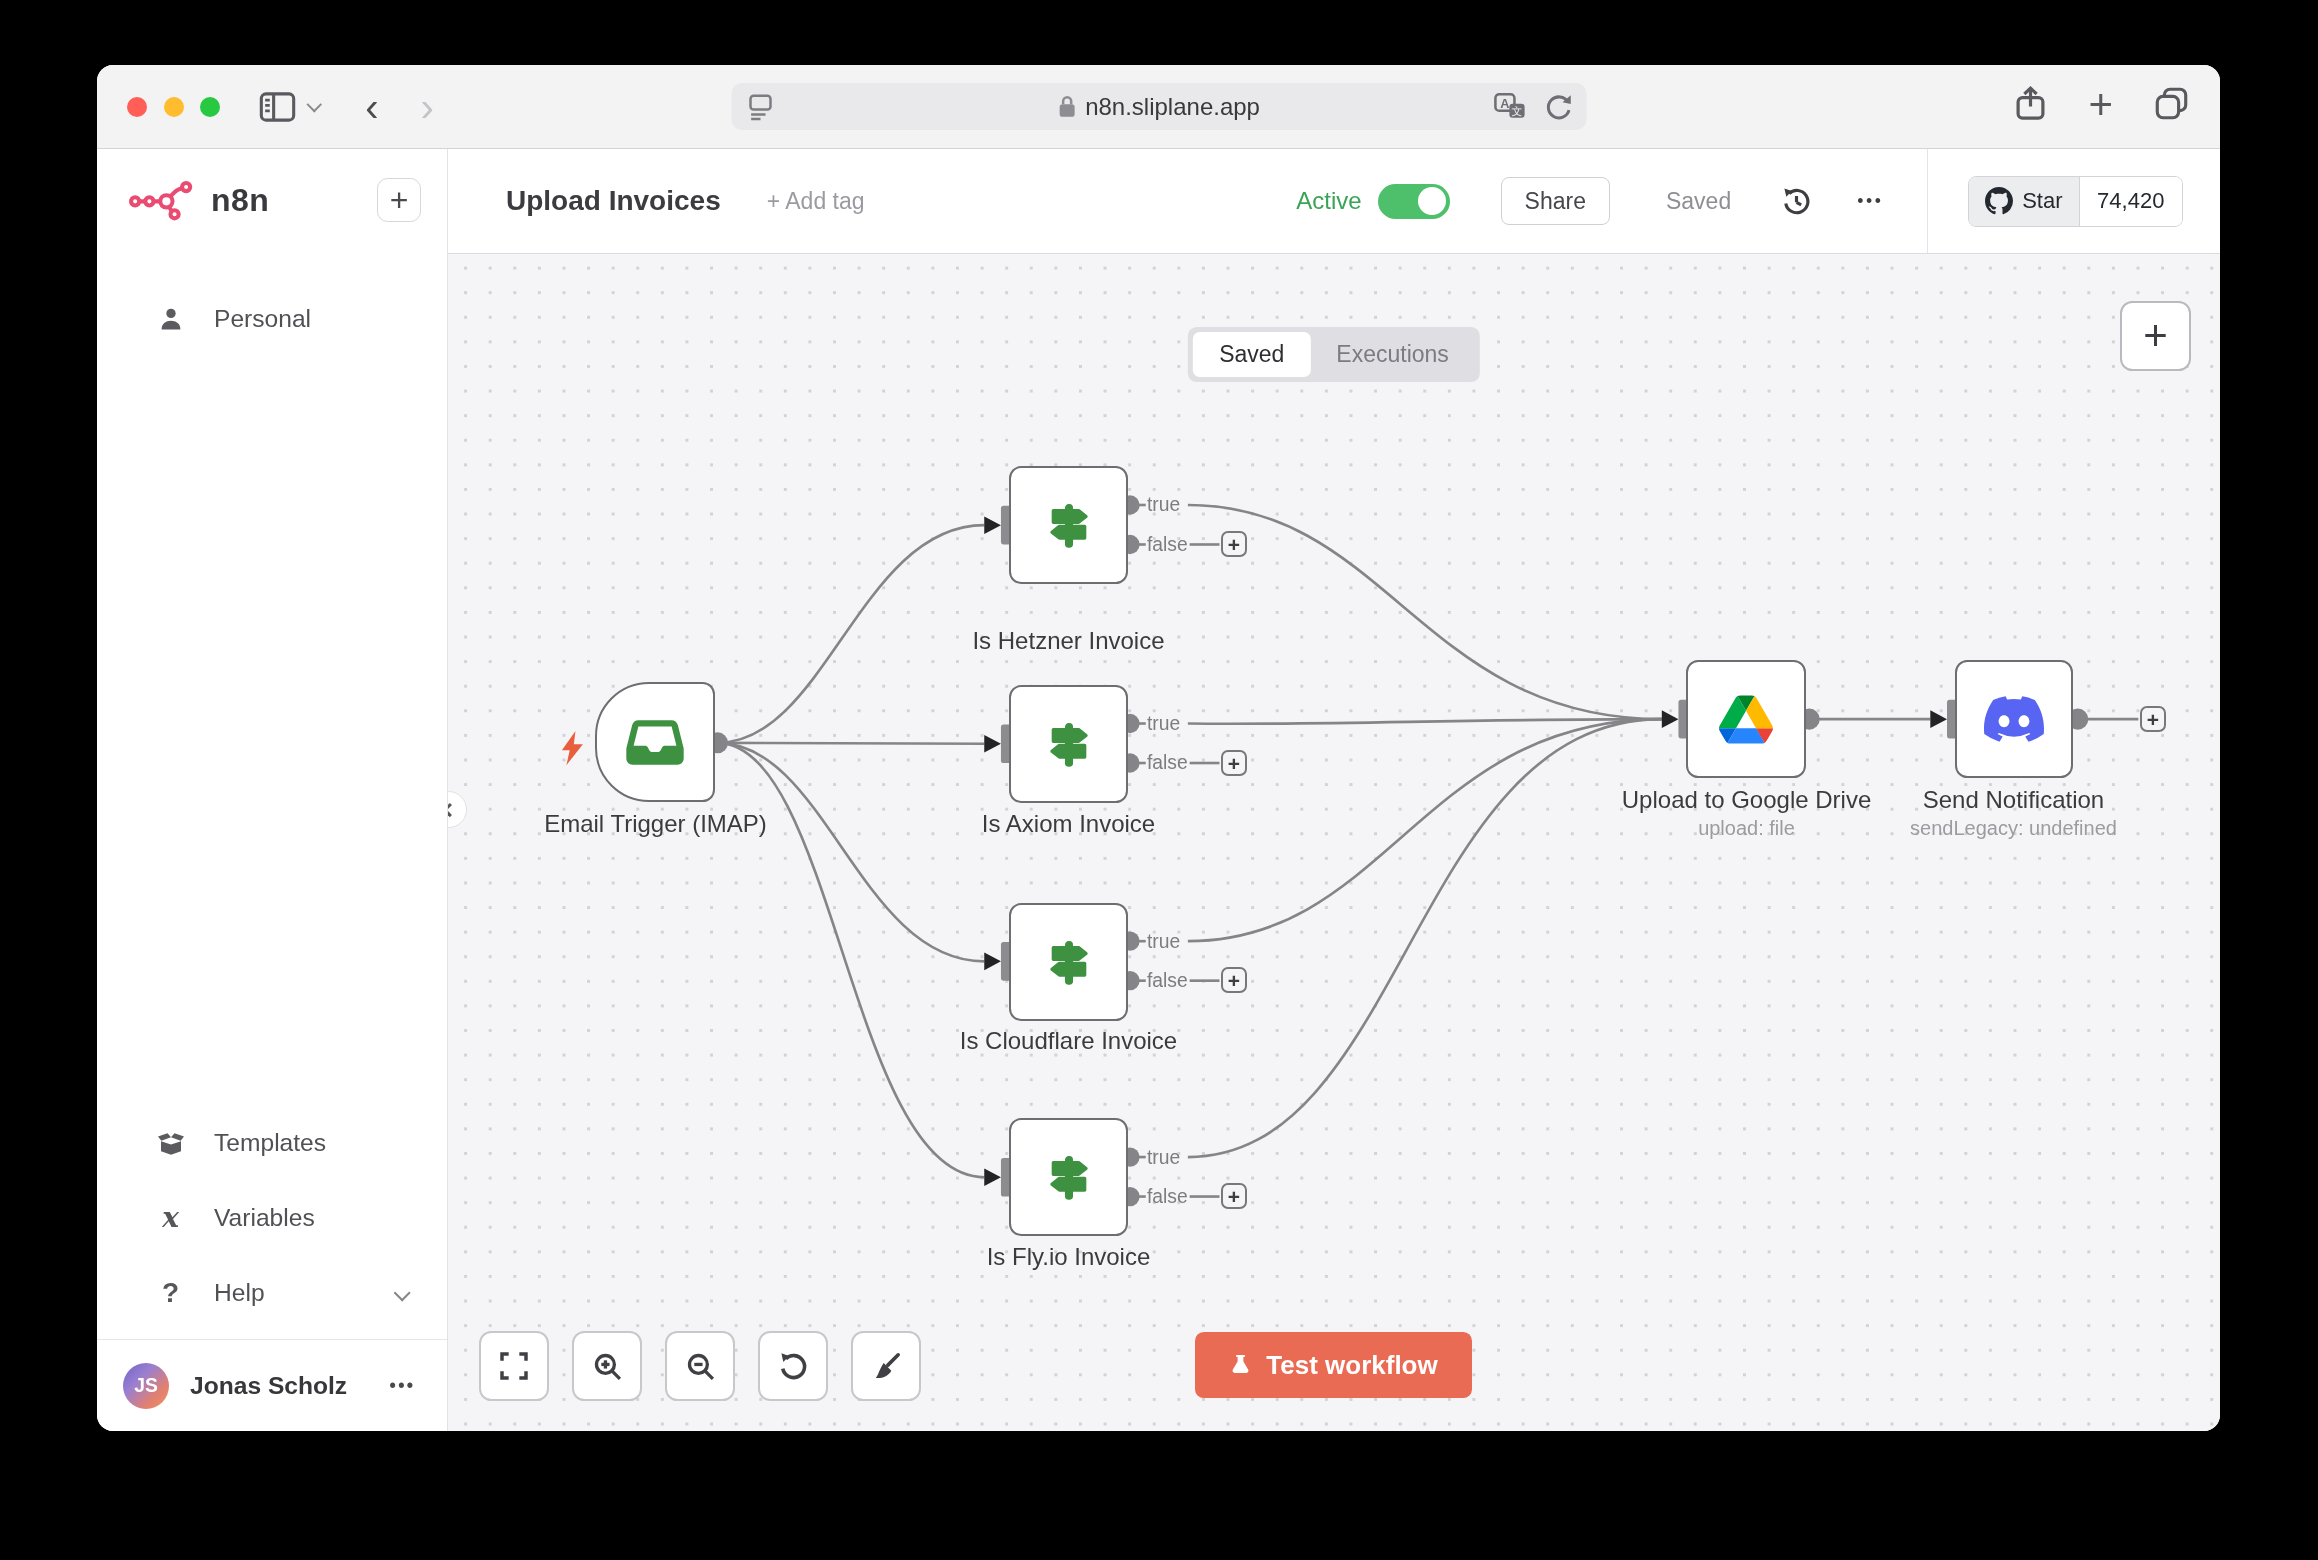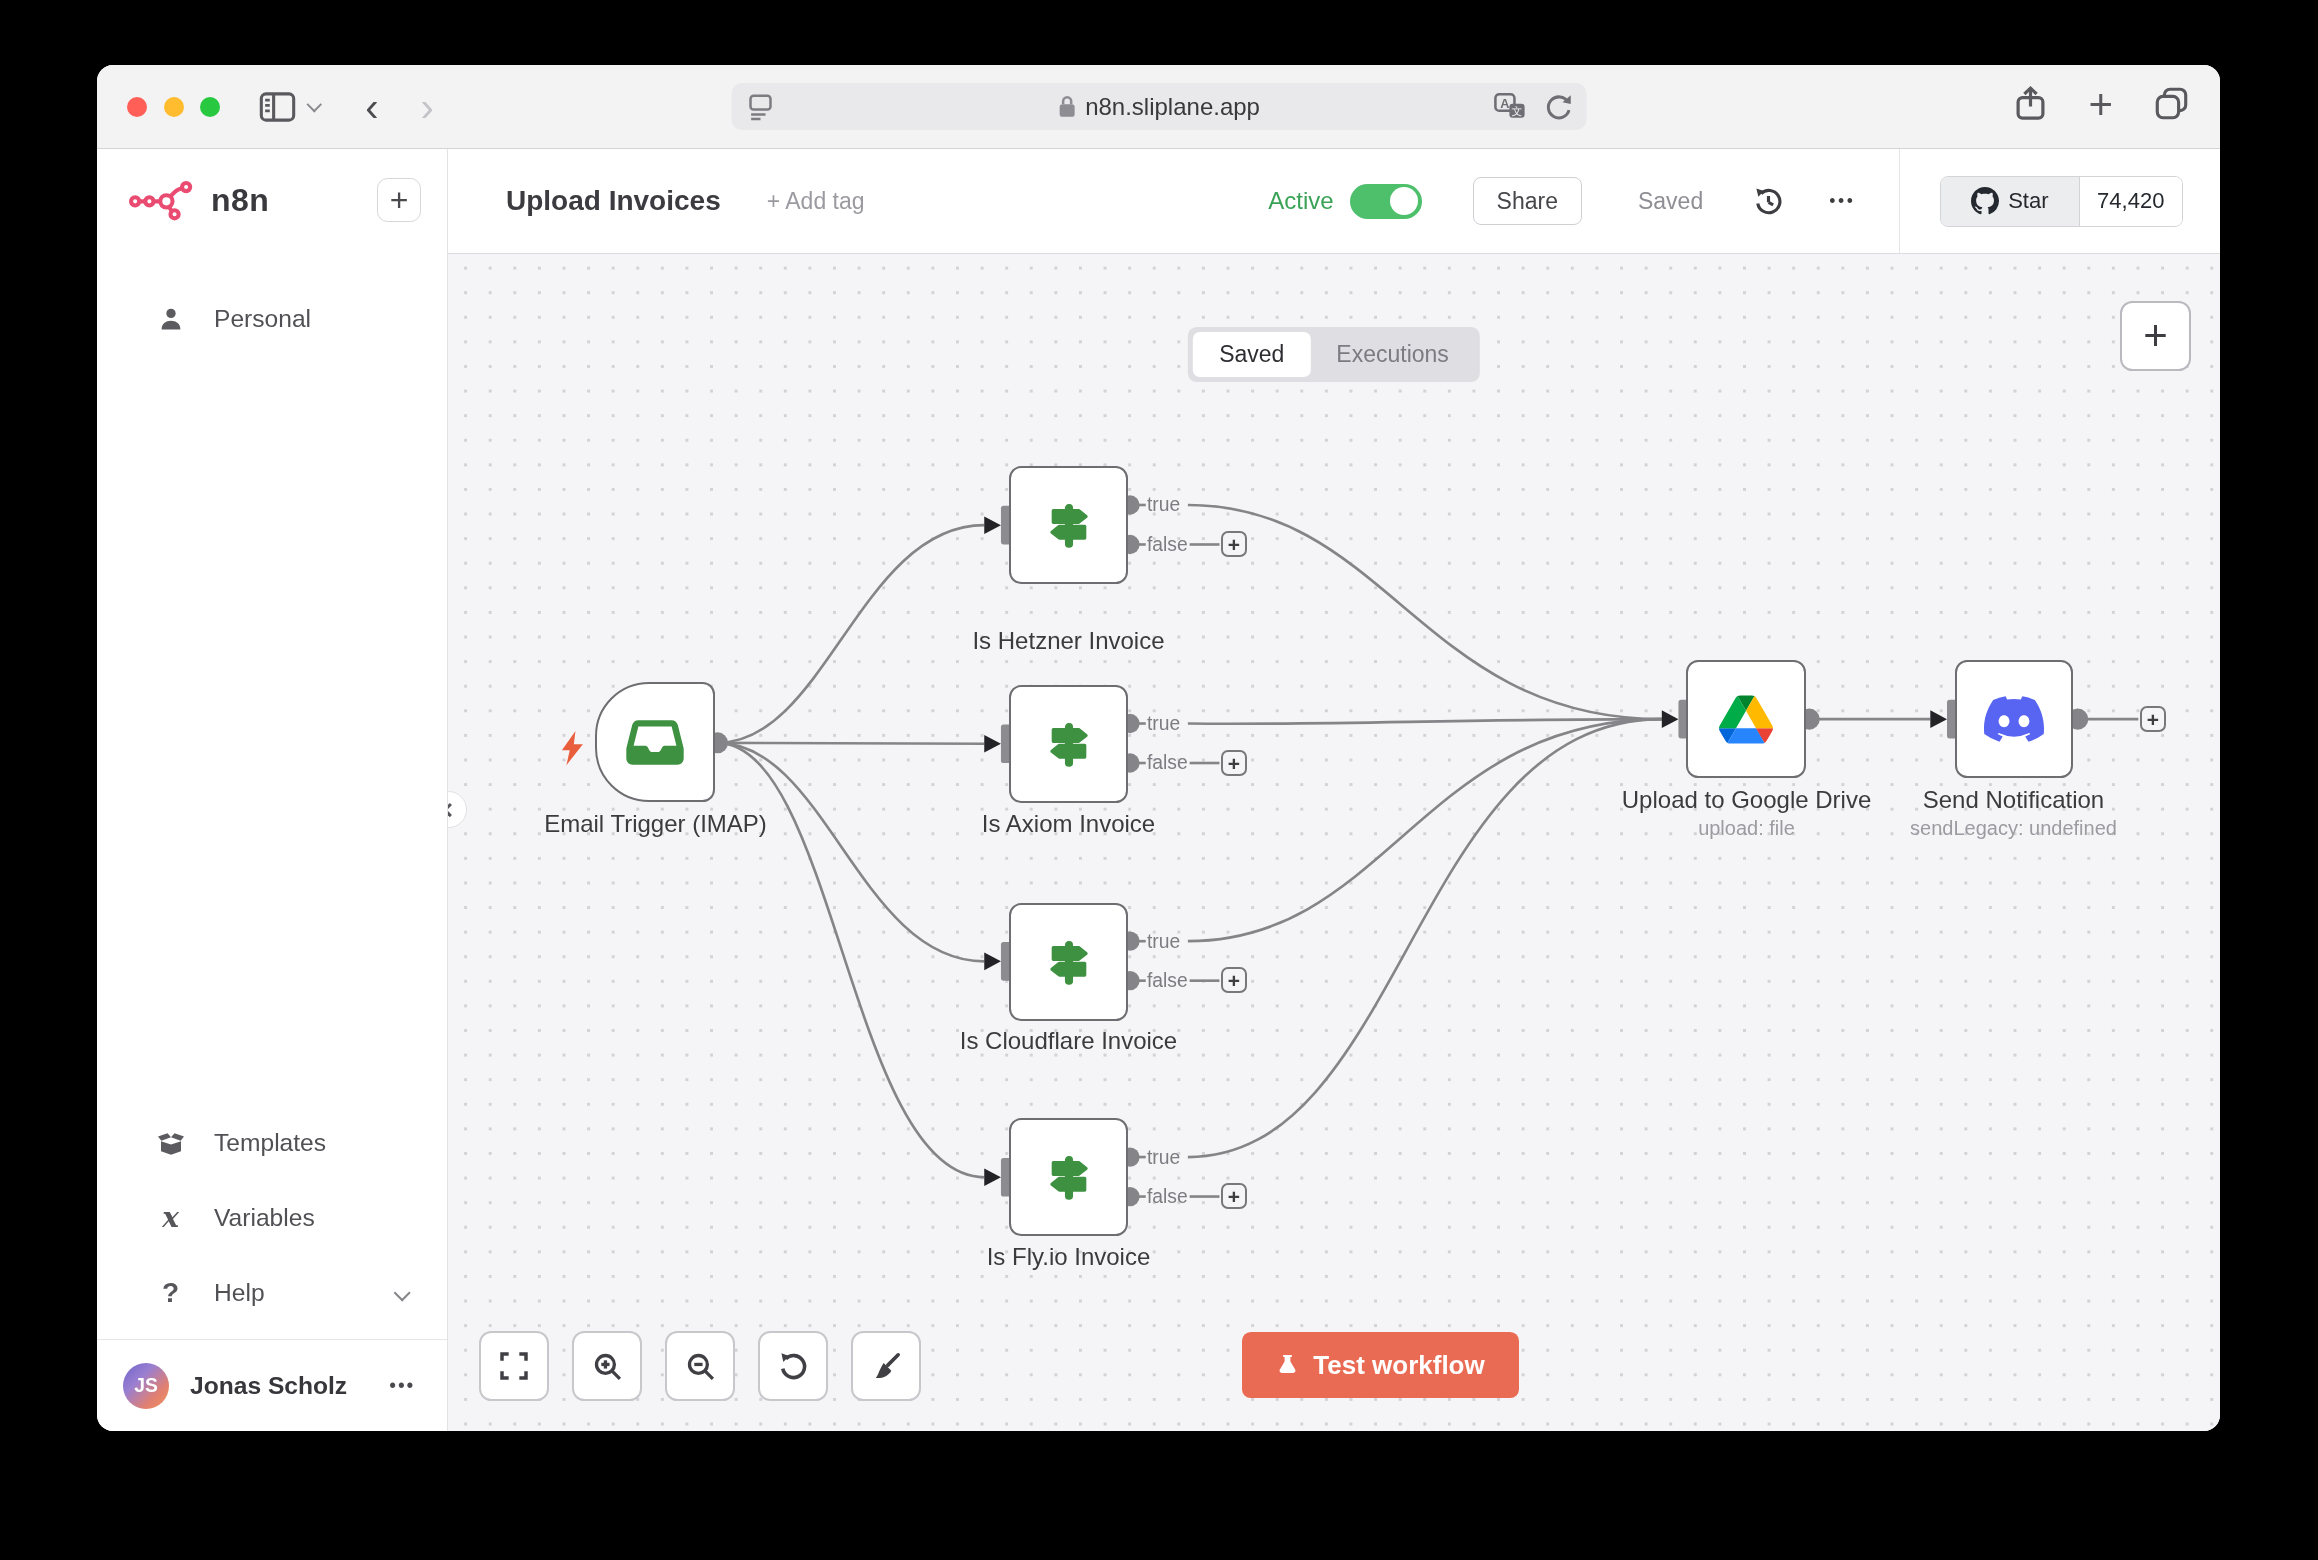--- a/index.html
+++ b/index.html
@@ -60,21 +60,21 @@
   .hdr-right { margin-left:auto; display:flex; align-items:center; }
   .active-lbl { font-size:24px; color:#3aa357; font-weight:500; margin-right:16px; }
   .toggle { width:72px; height:35px; border-radius:17.6px; background:#4ec06c; position:relative; }
   .toggle .knob { position:absolute; right:3.5px; top:3.5px; width:28px; height:28px; border-radius:50%; background:#fff; }
   .share-btn { margin-left:51px; border:1.8px solid #cfcfd4; border-radius:8px; background:#fff; padding:9.7px 23px; font-size:23px; color:#47474b; }
   .saved-lbl { margin-left:56px; font-size:23px; color:#8e8e94; }
   .hist-ic { margin-left:49px; color:#3e3e42; display:flex; }
   .hdr-dots { margin-left:44px; font-size:17.6px; color:#3e3e42; letter-spacing:2.6px; }
   .hdr-divider { margin-left:44px; width:0.9px; height:104px; background:#e4e4e8; }
   .gh-widget { margin-left:40px; display:flex; border:0.9px solid #d4d4d8; border-radius:8px; overflow:hidden; height:51px; }
-  .gh-left { display:flex; align-items:center; gap:8.8px; background:#ecedef; padding:0 30px; border-right:0.9px solid #d4d4d8; }
+  .gh-left { display:flex; align-items:center; gap:8.8px; background:#ecedef; padding:0 16px; border-right:0.9px solid #d4d4d8; }
   .gh-left .lbl { font-size:22px; color:#25292e; font-weight:500; }
   .gh-count { display:flex; align-items:center; padding:0 17.6px; background:#fff; font-size:22px; color:#25292e; font-weight:500; }
 
   
   .tabs { position:absolute; top:178px; left:50%; transform:translateX(-50%); z-index:6;
           background:#dfdfe3; border-radius:8.8px; padding:5.3px; display:flex; }
   .tab { font-size:23px; padding:8.8px 26px; border-radius:7px; color:#7b7b81; }
   .tab.active { background:#fff; color:#2e2e32; font-weight:500; }
 
   
@@ -95,21 +95,21 @@
   .collapse { position:absolute; left:-18.4px; top:537px; width:37px; height:37px; border-radius:50%; background:#fff;
               border:1.8px solid #e2e2e6; z-index:5; display:flex; align-items:center; justify-content:center; }
   .collapse .c { width:9.7px; height:9.7px; border-left:3px solid #55555a; border-bottom:3px solid #55555a; transform:rotate(45deg); margin-left:4.4px; }
   .bolt { position:absolute; z-index:2; }
 
   .toolbar { position:absolute; left:31px; top:1077px; display:flex; gap:23px; z-index:4; }
   .tool-btn { width:70px; height:70px; background:#fff; border:2.1px solid #c7c7cc; border-radius:12.3px;
               display:flex; align-items:center; justify-content:center; color:#3f3f44; }
   .test-btn { position:absolute; left:747px; top:1078px; width:277px; height:66px; background:#ea6b54; border:none;
               border-radius:8.8px; color:#fff; font-size:26px; font-weight:600; z-index:4;
-              display:flex; align-items:center; justify-content:center; gap:14px; font-family:"Liberation Sans",sans-serif;margin-left:47px; }
+              display:flex; align-items:center; justify-content:center; gap:14px; font-family:"Liberation Sans",sans-serif; }
 </style>
 </head>
 <body>
 
 <div class="stage">
   <div class="window">
 
     <div class="chrome">
       <div class="traffic">
         <div class="light red"></div>

